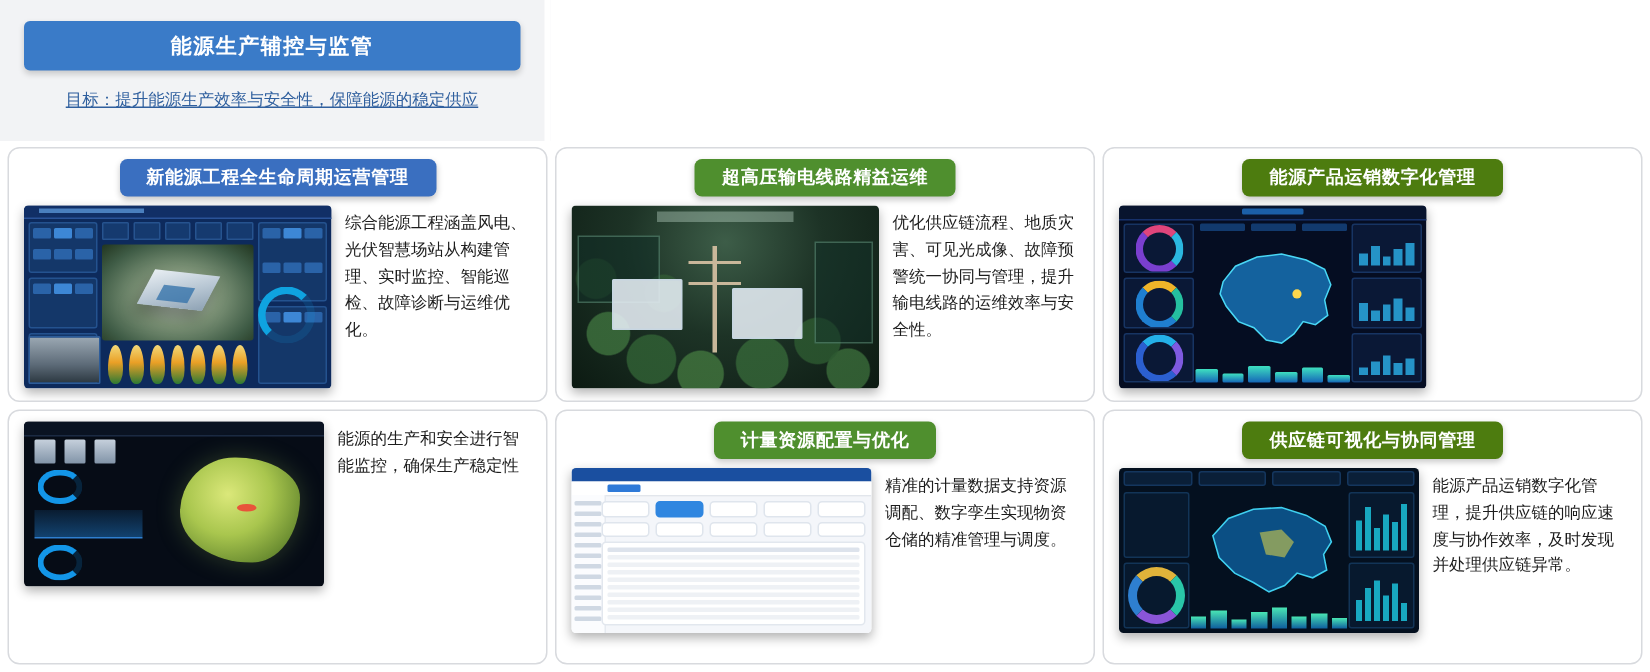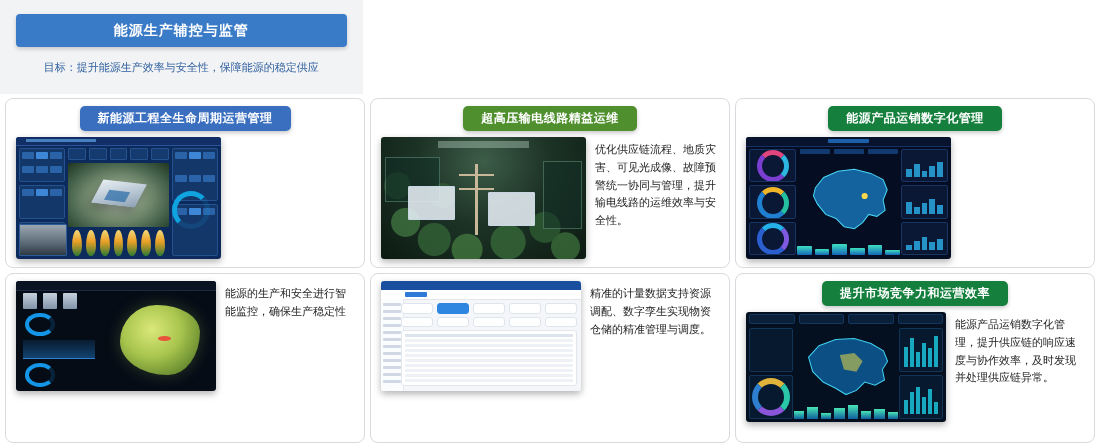--- a/index.html
+++ b/index.html
@@ -61,20 +61,21 @@
   .header-pill.green  { background: #4a9130; }
   .header-pill.orange { background: #f56300; }
 
   .header-sub {
     margin-top: 12px;
     font-size: 11px;
     line-height: 1.55;
     width: 100%;
     text-align: left;
     padding: 0 2px;
+    text-decoration: underline;
   }
   .header-sub.blue   { color: #2f5f9e; text-align: center; }
   .header-sub.green  { color: #3f7a28; }
   .header-sub.orange { color: #e25a00; text-align: center; font-weight: bold; }
 
   
   .grid {
     flex: 1;
     display: grid;
     grid-template-columns: repeat(3, 1fr);
@@ -112,21 +113,21 @@
     border-radius: 5px;
     color: #ffffff;
     font-size: 12px;
     font-weight: bold;
     letter-spacing: 0.5px;
     box-shadow: 0 2px 4px rgba(0,0,0,0.22);
     white-space: nowrap;
   }
   .card-title.blue   { background: #3a6fc0; }
   .card-title.green  { background: #4f8f2e; }
-  .card-title.orange { background: #15803d; }
+  .card-title.orange { background: #4d7c0f; }
 
   .card-body {
     flex: 1;
     display: flex;
     flex-direction: row;
     gap: 9px;
     min-height: 0;
   }
 
   .shot {
@@ -506,20 +507,21 @@
               <div class="panel">
                   <i></i>
                   <i></i>
                   <i></i>
                 </div>
             </div>
             <div class="ring"></div>
             <div class="thumb"></div>
           </div>
         </div>
+        <div class="card-desc">综合能源工程涵盖风电、光伏智慧场站从构建管理、实时监控、智能巡检、故障诊断与运维优化。</div>
       </div>
     </div>
 
     <div class="card">
       <div class="card-title-wrap">
         <div class="card-title green">超高压输电线路精益运维</div>
       </div>
       <div class="card-body">
         <div class="shot">
           <div class="db db-forest">
@@ -630,20 +632,23 @@
             <div class="mdl">
                 <div class="blob"></div>
               </div>
           </div>
         </div>
         <div class="card-desc">能源的生产和安全进行智能监控，确保生产稳定性</div>
       </div>
     </div>
 
     <div class="card">
+      <div class="card-title-wrap">
+        <div class="card-title green">计量资源配置与优化</div>
+      </div>
       <div class="card-body">
         <div class="shot small">
           <div class="db db-admin">
             <div class="topbar"></div>
             <div class="subbar"></div>
             <div class="rail">
                 <i></i>
                 <i></i>
                 <i></i>
                 <i></i>
@@ -685,21 +690,21 @@
               </div>
             </div>
           </div>
         </div>
         <div class="card-desc">精准的计量数据支持资源调配、数字孪生实现物资仓储的精准管理与调度。</div>
       </div>
     </div>
 
     <div class="card">
       <div class="card-title-wrap">
-        <div class="card-title orange">提升市场竞争力和运营效率</div>
+        <div class="card-title orange">供应链可视化与协同管理</div>
       </div>
       <div class="card-body">
         <div class="shot small">
           <div class="db db-chain">
             <div class="hdr">
                 <span></span>
                 <span></span>
                 <span></span>
                 <span></span>
               </div>

